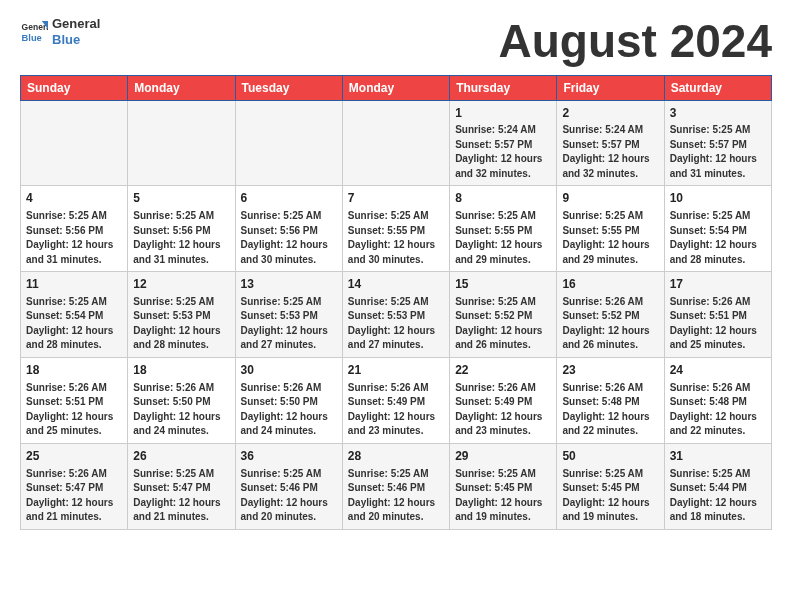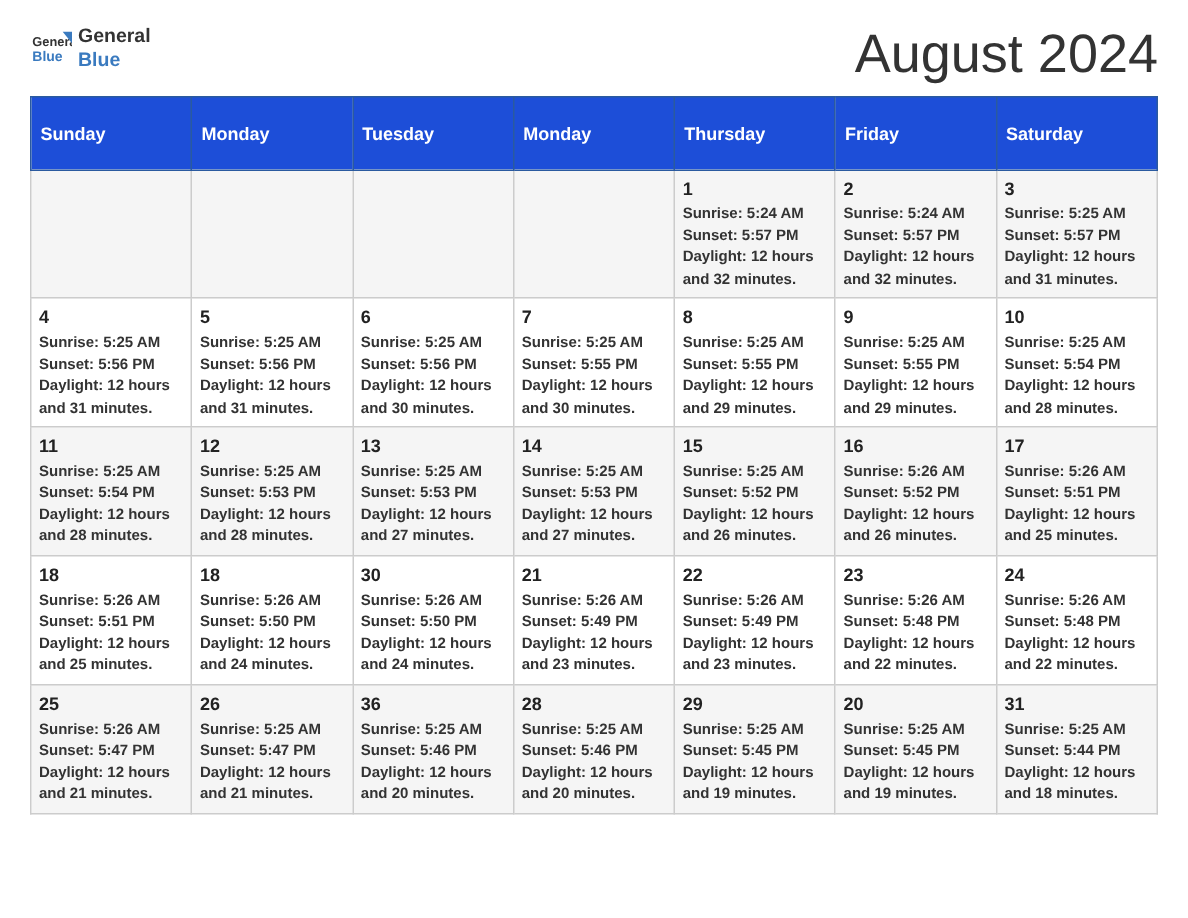--- a/index.html
+++ b/index.html
@@ -22,41 +22,41 @@
       gap: 4px;
     }
     .logo-icon {
       width: 28px;
       height: 28px;
     }
     .title-block {
       text-align: right;
     }
     .month-year {
-      font-size: 36px;
-      font-weight: normal;
+      font-size: 46px;
+      font-weight: bold;
       color: #333;
       line-height: 1.1;
     }
     .location {
       font-size: 15px;
       color: #555;
       margin-top: 2px;
     }
     .calendar-table {
       width: 100%;
       border-collapse: collapse;
       margin-top: 8px;
       font-size: 11px;
     }
     .calendar-table th {
-      background: #1d4ed8;
+      background: #ef4444;
       color: #fff;
       text-align: left;
-      padding: 17px 6px;
+      padding: 5px 6px;
       font-size: 12px;
       font-weight: bold;
       border: 1px solid #2a5a9f;
     }
     .calendar-table td {
       border: 1px solid #ccc;
       vertical-align: top;
       padding: 4px 5px;
       min-height: 72px;
       width: calc(100% / 7);
@@ -329,21 +329,21 @@
 and 20 minutes.</div>
         </td>
         <td>
           <span class="day-number">29</span>
           <div class="day-info" style="white-space: pre-line;">Sunrise: 5:25 AM
 Sunset: 5:45 PM
 Daylight: 12 hours
 and 19 minutes.</div>
         </td>
         <td>
-          <span class="day-number">20</span>
+          <span class="day-number">50</span>
           <div class="day-info" style="white-space: pre-line;">Sunrise: 5:25 AM
 Sunset: 5:45 PM
 Daylight: 12 hours
 and 19 minutes.</div>
         </td>
         <td>
           <span class="day-number">31</span>
           <div class="day-info" style="white-space: pre-line;">Sunrise: 5:25 AM
 Sunset: 5:44 PM
 Daylight: 12 hours

